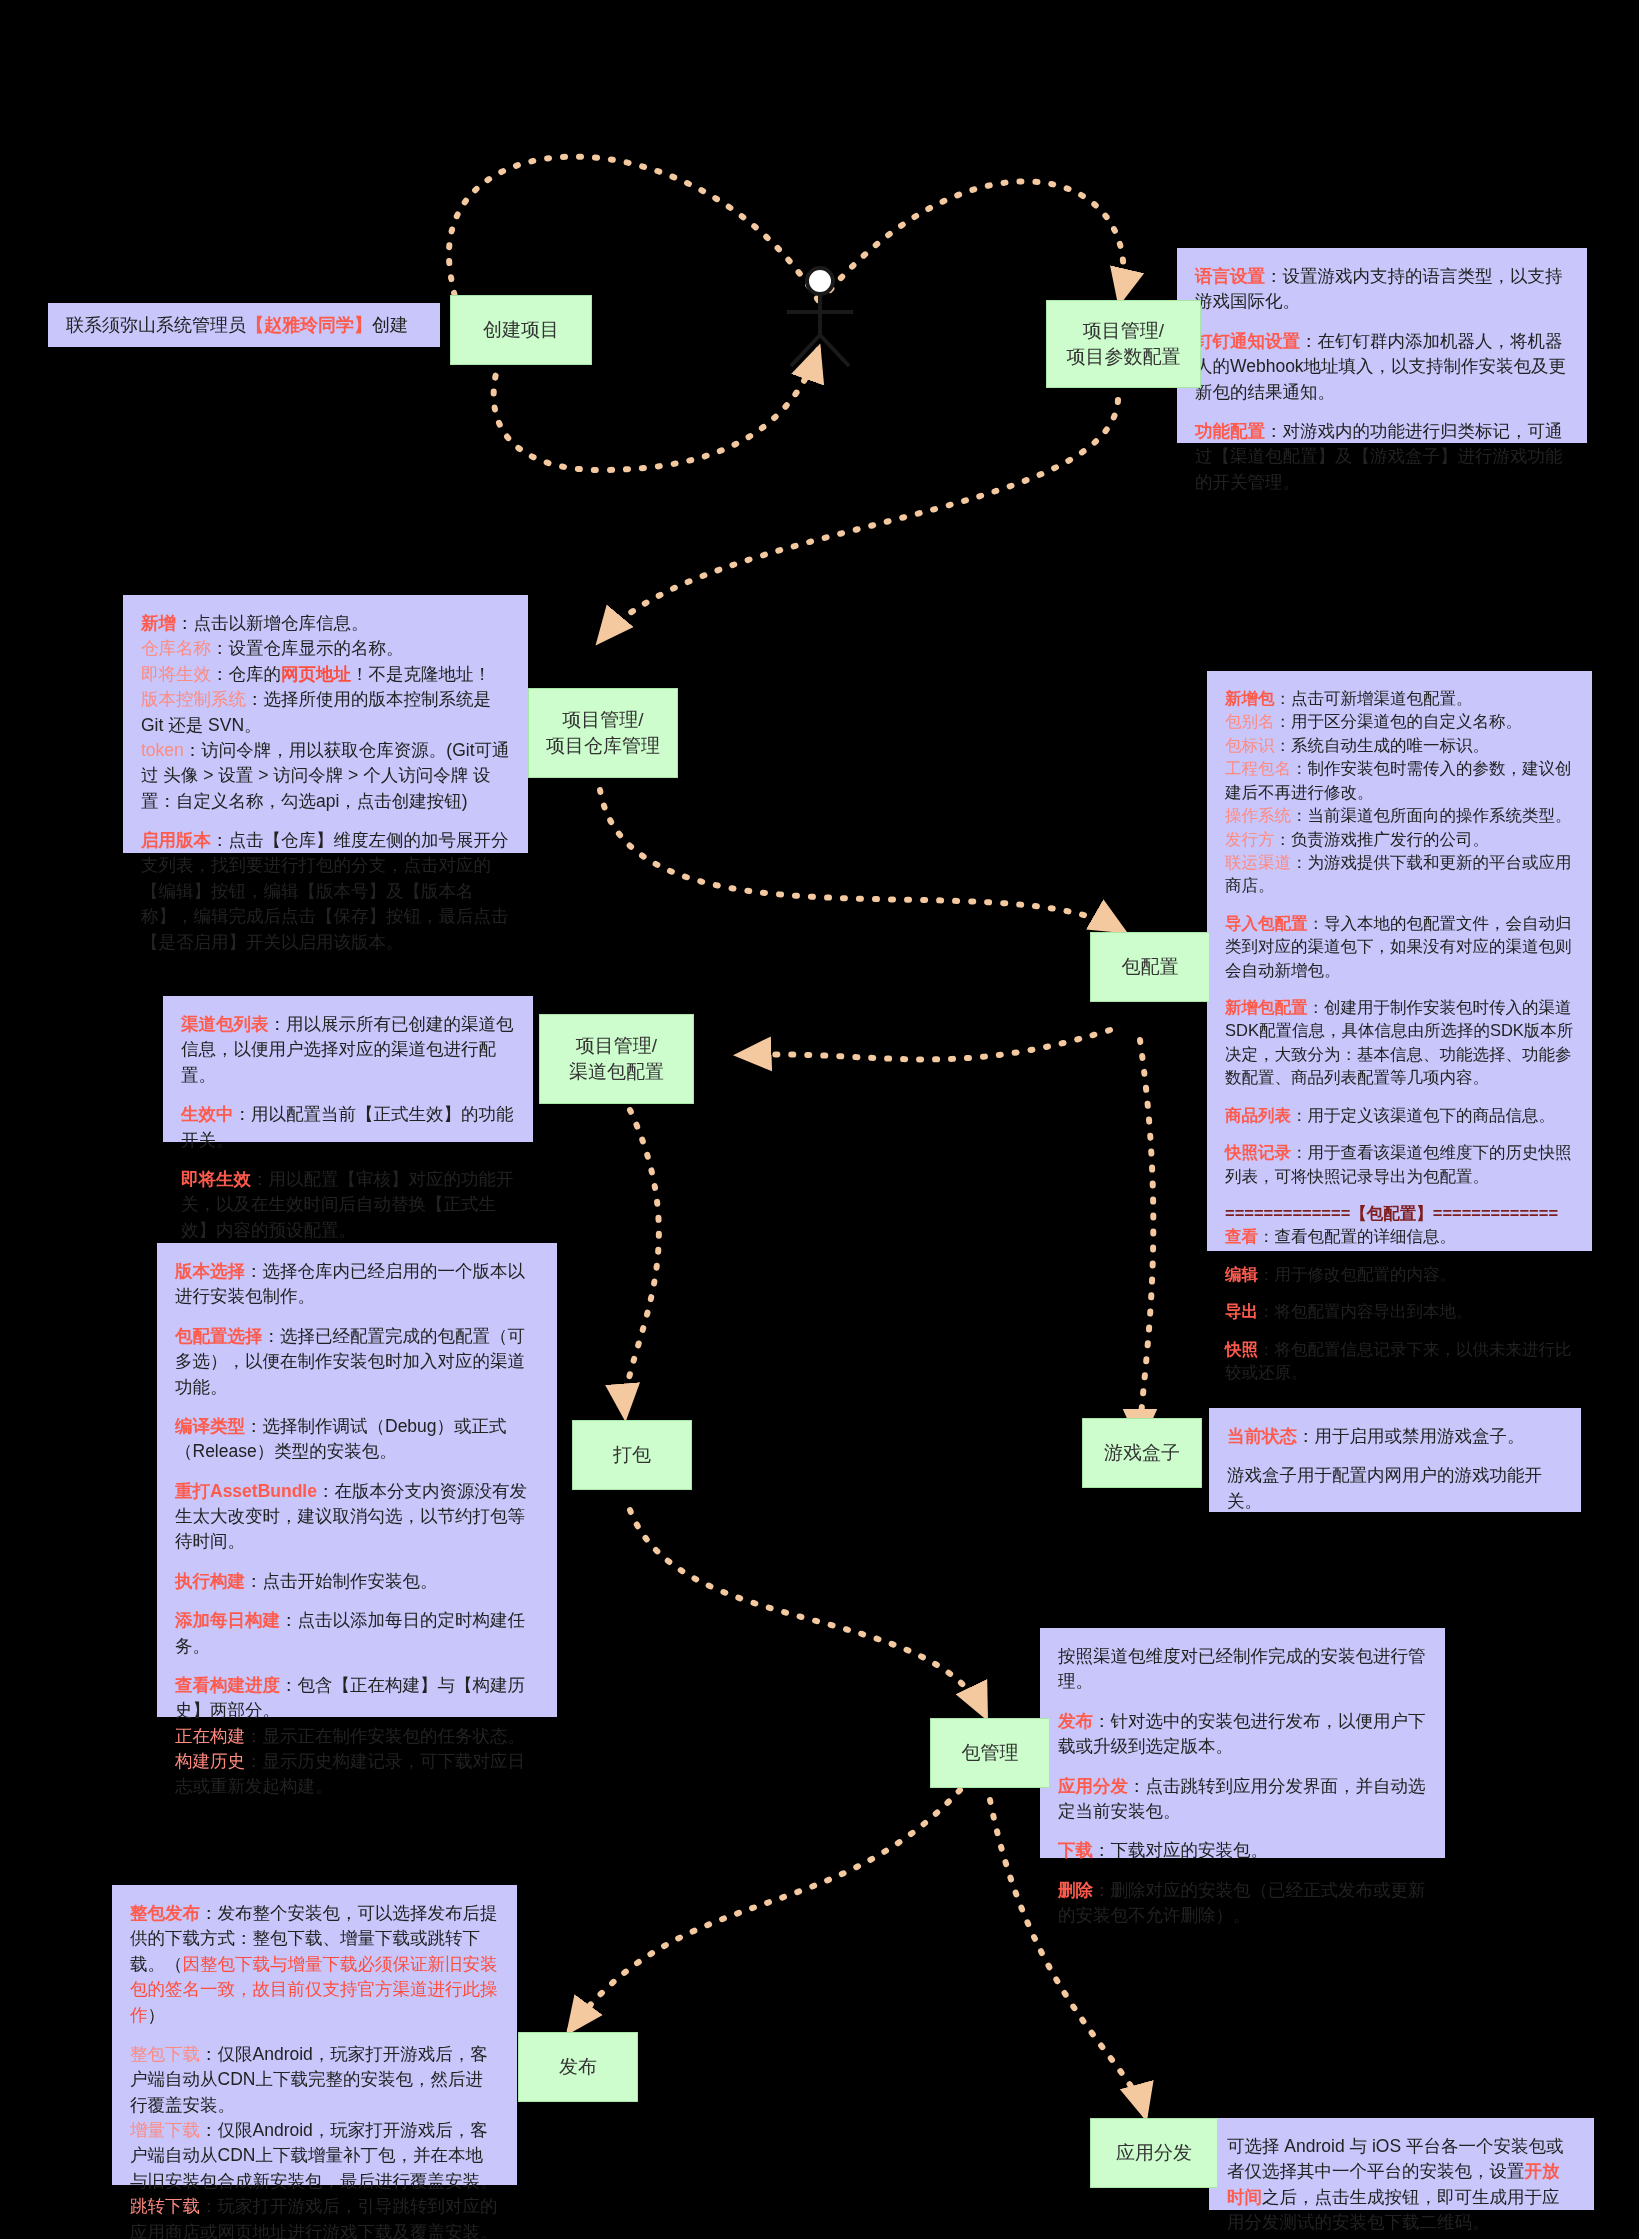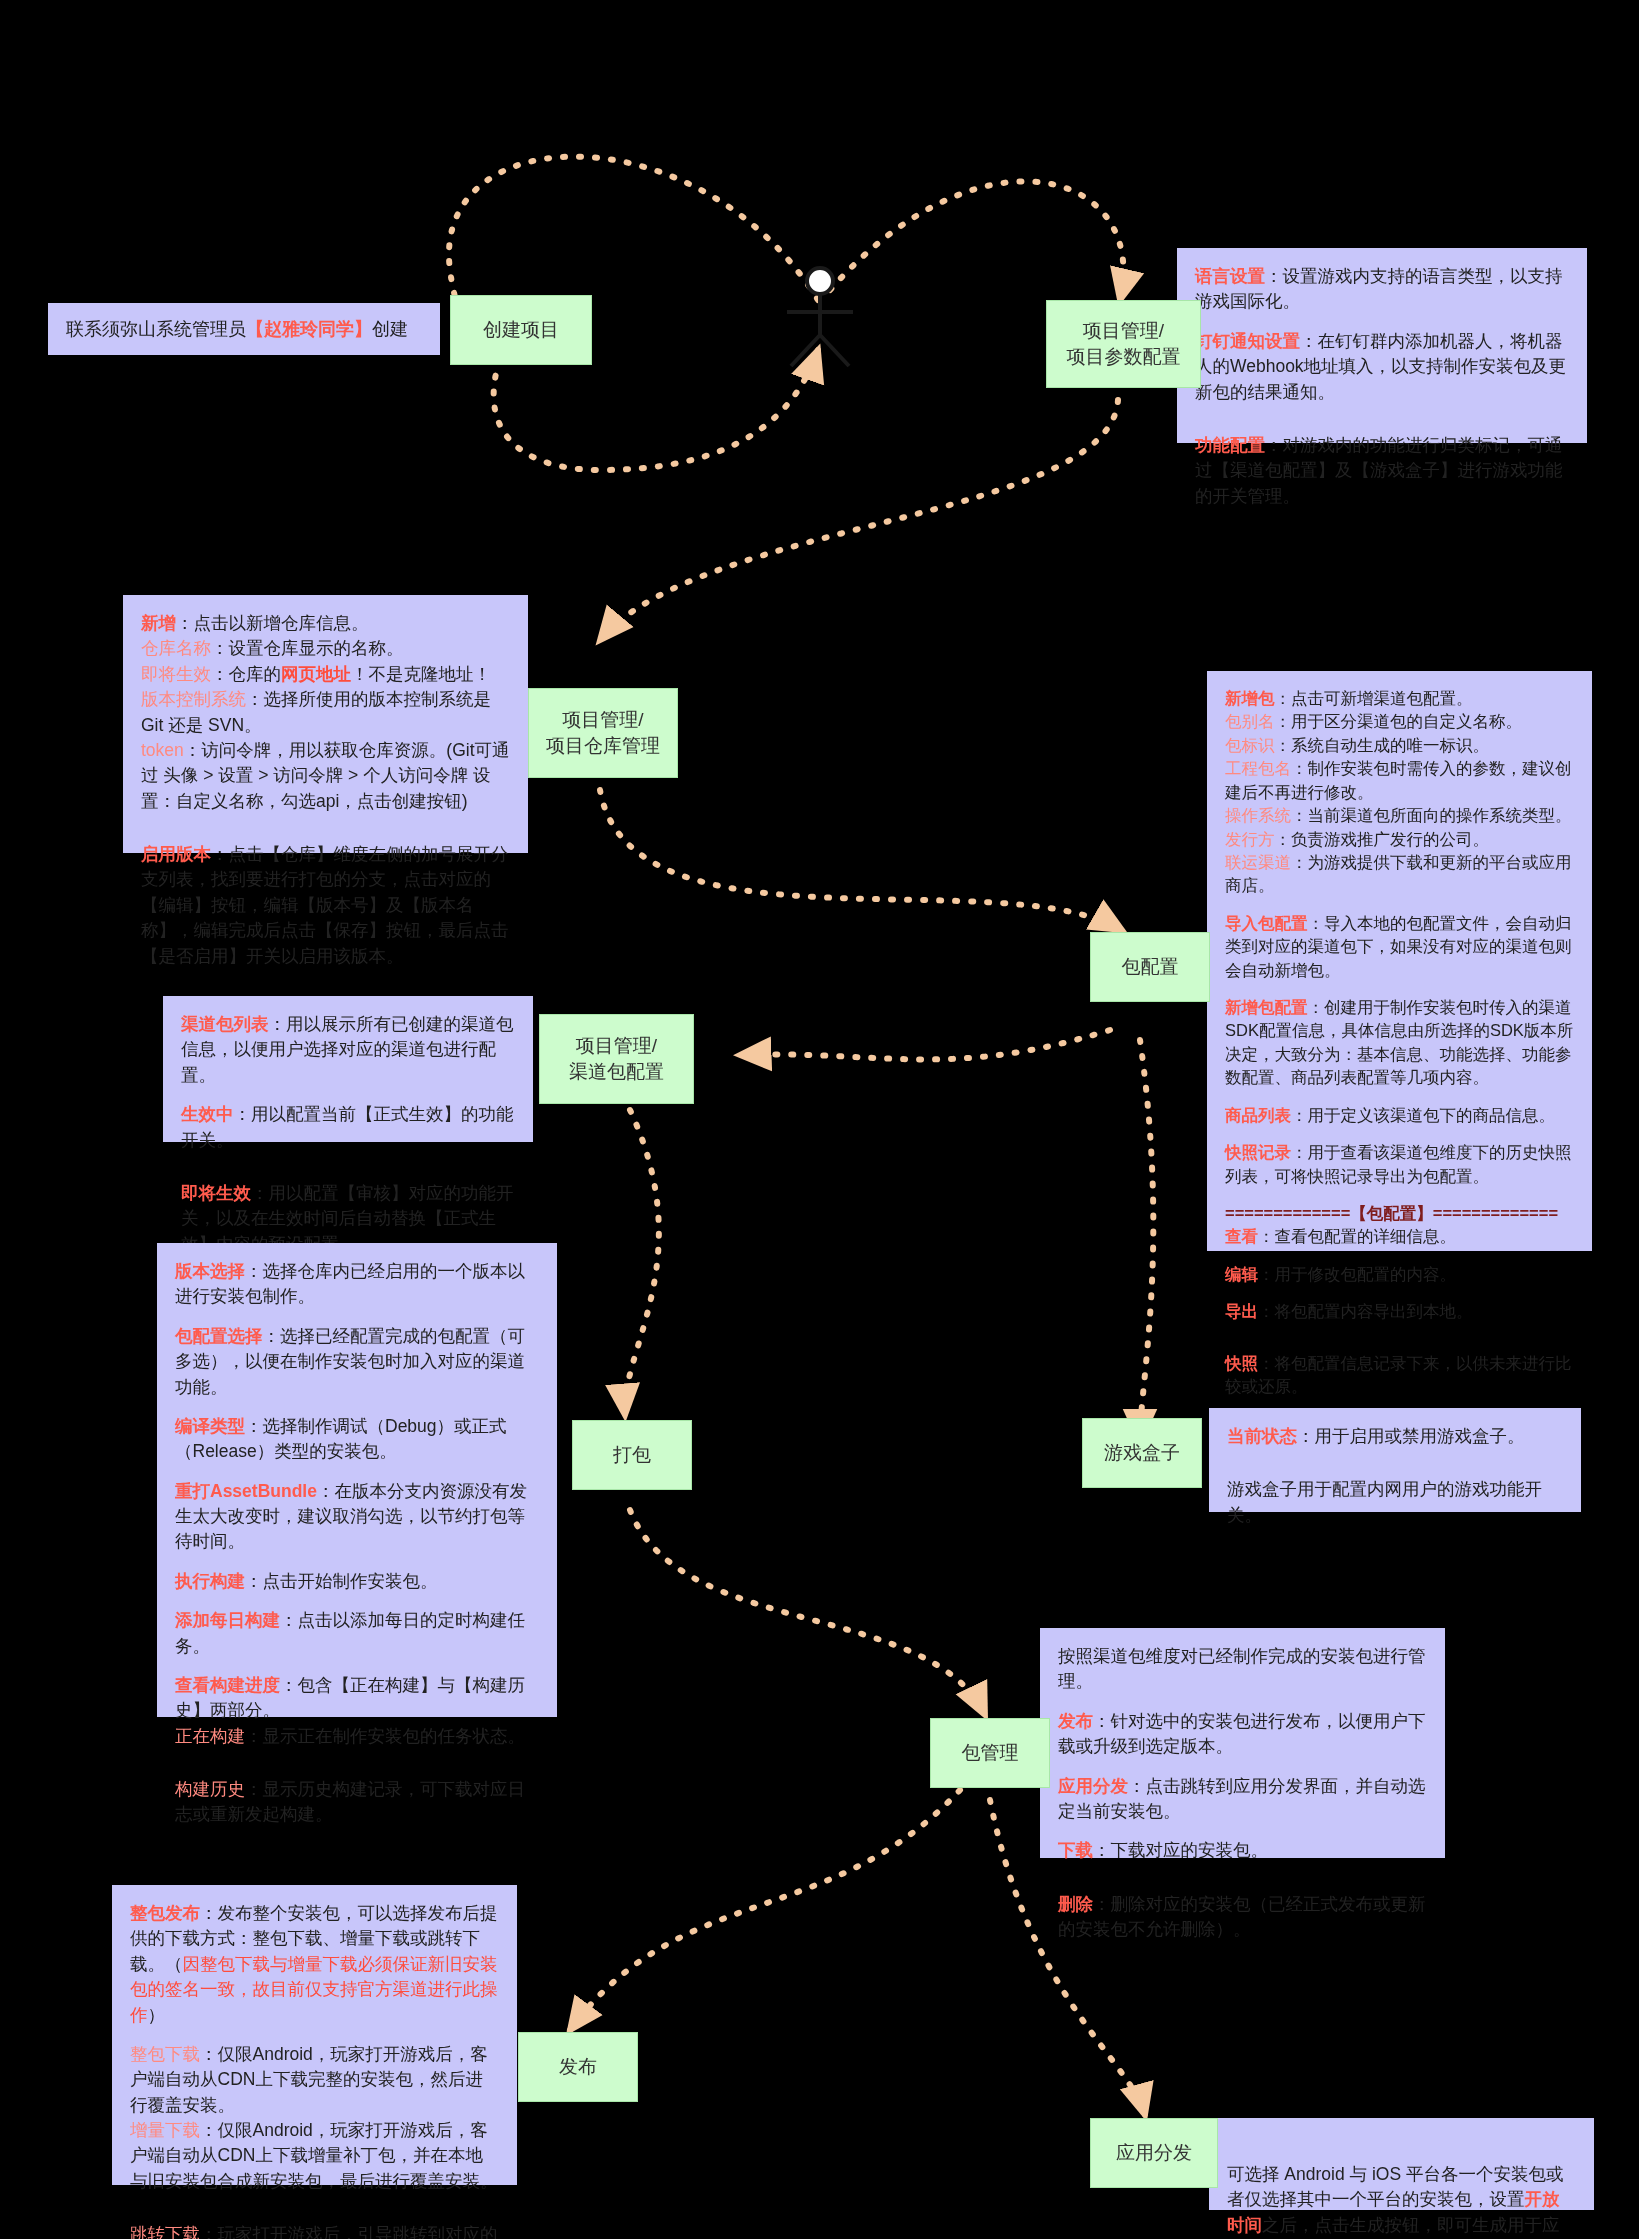--- a/index.html
+++ b/index.html
@@ -41,21 +41,21 @@
     position: absolute;
     background: #c8c6fa;
     color: #222222;
     font-size: 17.5px;
     line-height: 1.45;
     padding: 16px 18px;
     text-align: left;
     z-index: 2;
   }
   .note p { margin: 0 0 14px 0; }
-  .note p:last-child { margin-bottom: 0; margin-top: 28px; }
+  .note p:last-child { margin-bottom: 0; }
   .note p.tight { margin-bottom: 0; }
   .k   { color: #ff5b4d; font-weight: bold; }
   .k2  { color: #ff8a80; }
   .warn{ color: #ff4d3d; }
   .sep { color: #7f1d1d; font-weight: bold; letter-spacing: 0px; }
   .actor { position: absolute; z-index: 3; }
 </style>
 </head>
 <body>
 
@@ -139,21 +139,21 @@
   </div>
 
   <div class="node" style="left:518px; top:2032px; width:120px; height:70px;">
     <span>发布</span>
   </div>
 
   <div class="node" style="left:1090px; top:2118px; width:128px; height:70px;">
     <span>应用分发</span>
   </div>
 
-  <div class="note" style="left:48px; top:303px; width:392px; height:52px; display:flex; align-items:center;">
+  <div class="note" style="left:48px; top:303px; width:392px; height:44px; display:flex; align-items:center;">
     <div style="font-size:18px;">
       <span>联系须弥山系统管理员</span><span class="k">【赵雅玲同学】</span><span>创建</span>
     </div>
   </div>
 
   <div class="note" style="left:1177px; top:248px; width:410px; height:195px;">
     <p><span class="k">语言设置</span><span>：设置游戏内支持的语言类型，以支持游戏国际化。</span></p>
     <p><span class="k">钉钉通知设置</span><span>：在钉钉群内添加机器人，将机器人的Webhook地址填入，以支持制作安装包及更新包的结果通知。</span></p>
     <p><span class="k">功能配置</span><span>：对游戏内的功能进行归类标记，可通过【渠道包配置】及【游戏盒子】进行游戏功能的开关管理。</span></p>
   </div>

